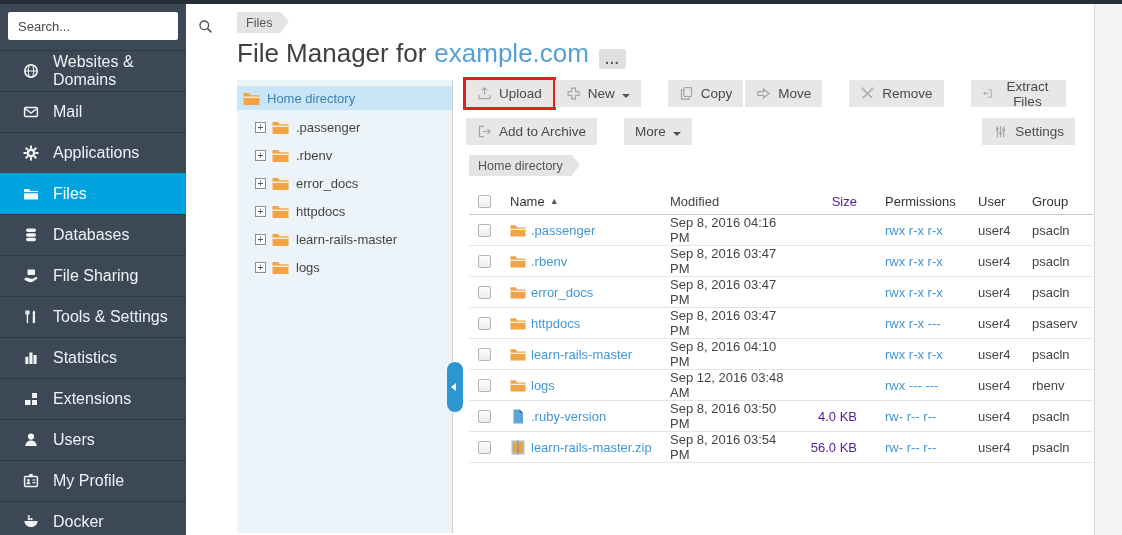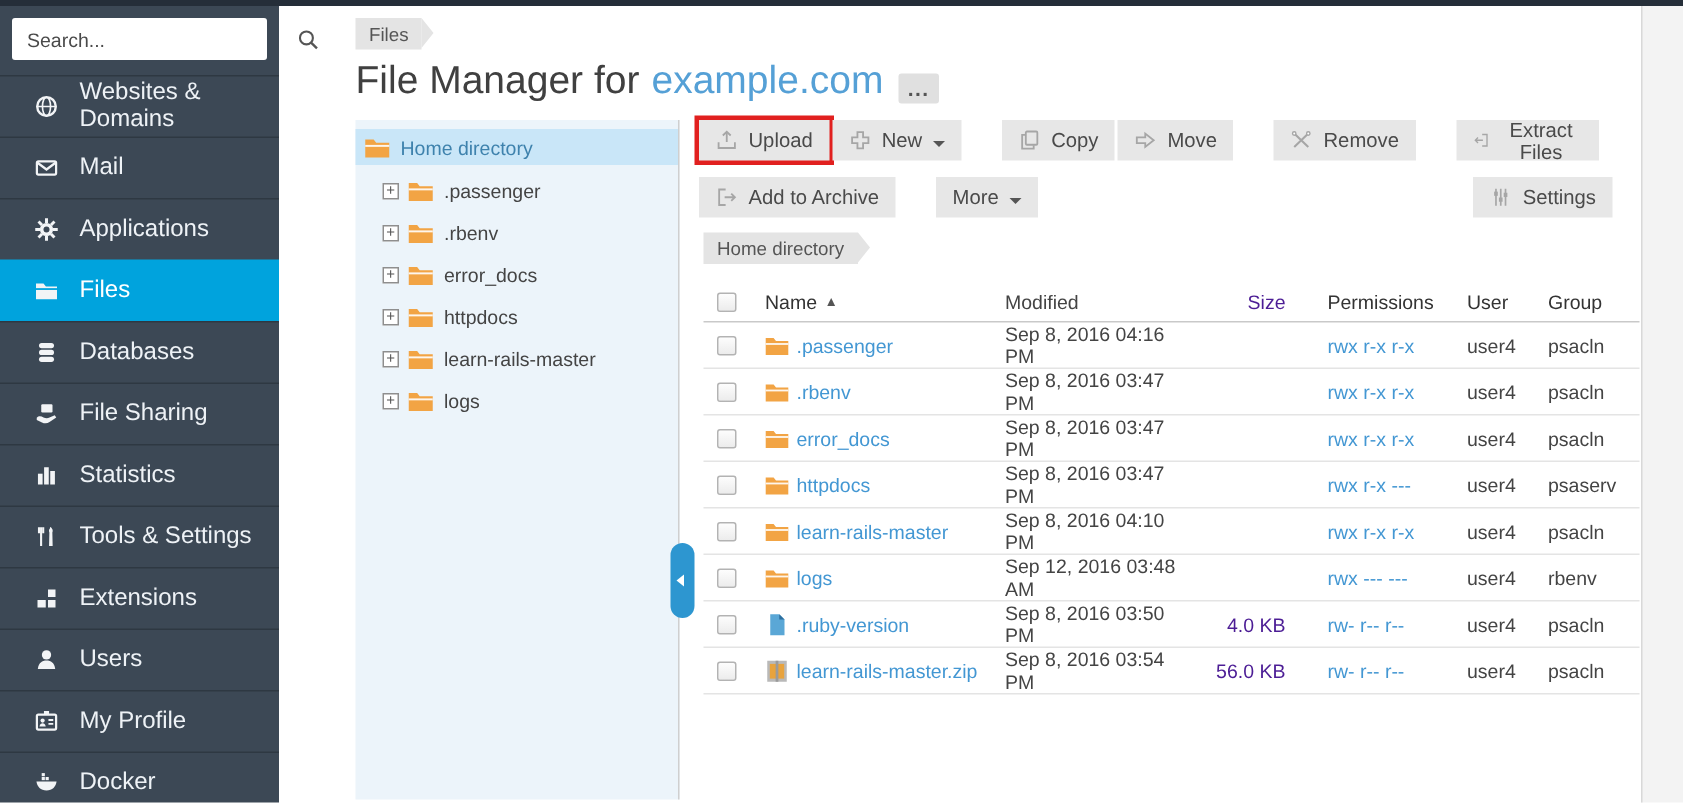--- a/index.html
+++ b/index.html
@@ -151,37 +151,37 @@
       </div>
       <div class="side-item">
         <svg class="icn" viewBox="0 0 16 16">
           <rect x="4.5" y="1.5" width="7.5" height="5.5" rx="0.8" fill="#f2f4f6"></rect>
           <path d="M1.5 10.5c1.5-1.5 3-1 4.5-.2 1.2.6 2.8.7 4 .1l3.5-1.6 1 1.6-4.5 3c-1.5 1-3.5 1-5 .2L1.5 12z" fill="#f2f4f6"></path>
         </svg>
         <span>File Sharing</span>
       </div>
       <div class="side-item">
         <svg class="icn" viewBox="0 0 16 16">
+          <g stroke="#f2f4f6" stroke-width="1.4" fill="none">
+            <path d="M3 1.5v4M5.8 1.5v4"></path>
+            <path d="M4.4 1.5v12.5"></path>
+          </g>
+          <path d="M11.5 1.3c-1.7.7-2.3 2.3-1.6 3.7l-.2 9h2.4l-.2-9c.7-1.4.1-3-1.6-3.7z" fill="#f2f4f6"></path>
+        </svg>
+        <span>Tools &amp; Settings</span>
+      </div>
+      <div class="side-item">
+        <svg class="icn" viewBox="0 0 16 16">
           <g fill="#f2f4f6">
             <rect x="2.3" y="6.8" width="3.1" height="7.2"></rect>
             <rect x="6.4" y="2.5" width="3.1" height="11.5"></rect>
             <rect x="10.5" y="5" width="3.1" height="9"></rect>
           </g>
         </svg>
         <span>Statistics</span>
-      </div>
-      <div class="side-item">
-        <svg class="icn" viewBox="0 0 16 16">
-          <g stroke="#f2f4f6" stroke-width="1.4" fill="none">
-            <path d="M3 1.5v4M5.8 1.5v4"></path>
-            <path d="M4.4 1.5v12.5"></path>
-          </g>
-          <path d="M11.5 1.3c-1.7.7-2.3 2.3-1.6 3.7l-.2 9h2.4l-.2-9c.7-1.4.1-3-1.6-3.7z" fill="#f2f4f6"></path>
-        </svg>
-        <span>Tools &amp; Settings</span>
       </div>
       <div class="side-item">
         <svg class="icn" viewBox="0 0 16 16">
           <g fill="#f2f4f6">
             <rect x="9" y="2" width="5" height="5"></rect>
             <rect x="2" y="9" width="5.5" height="5"></rect>
             <rect x="9" y="9" width="5" height="5"></rect>
           </g>
         </svg>
         <span>Extensions</span>

